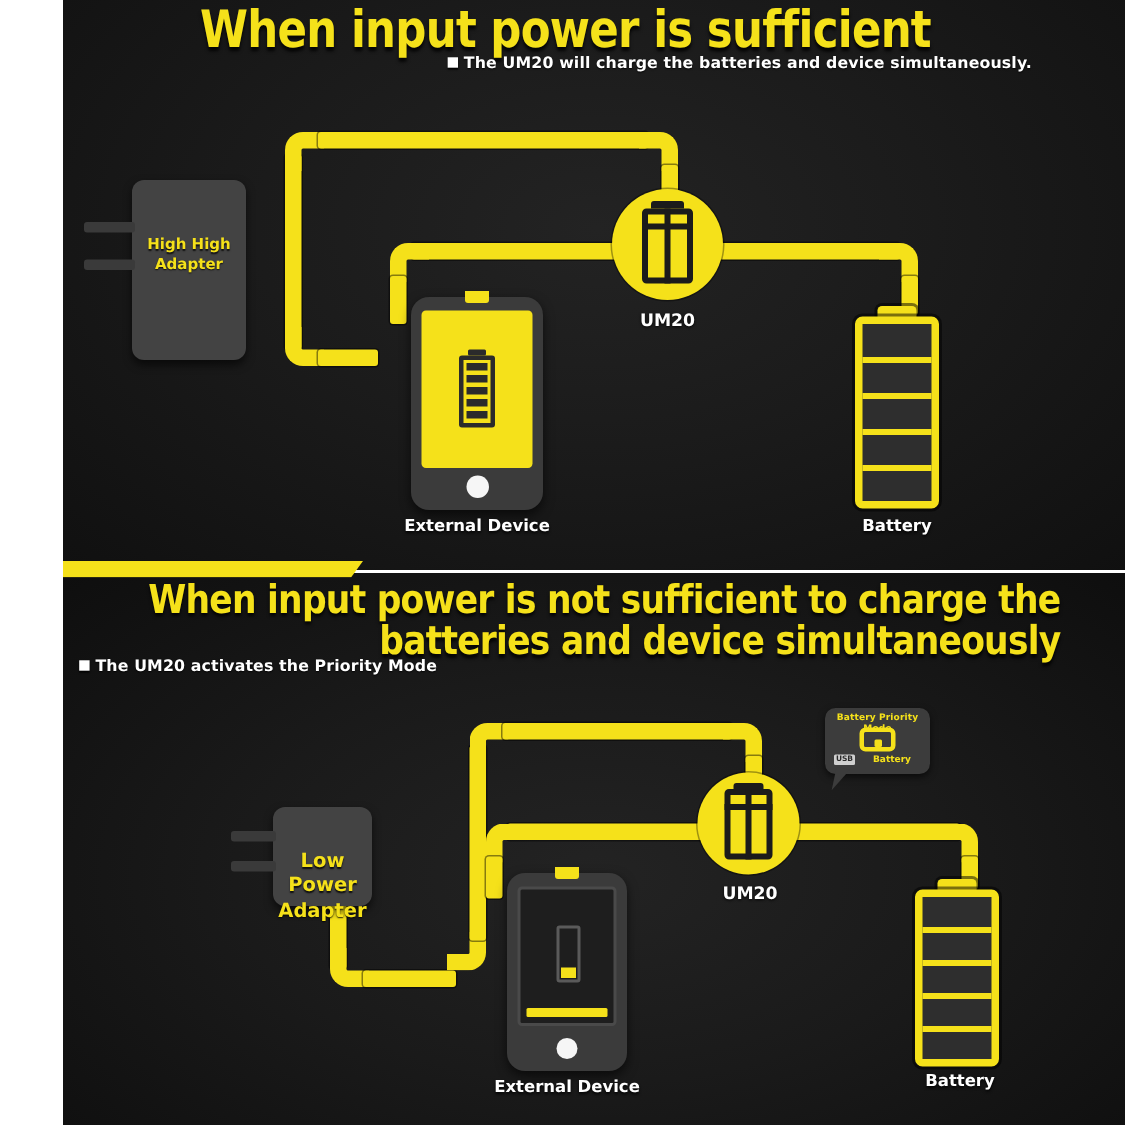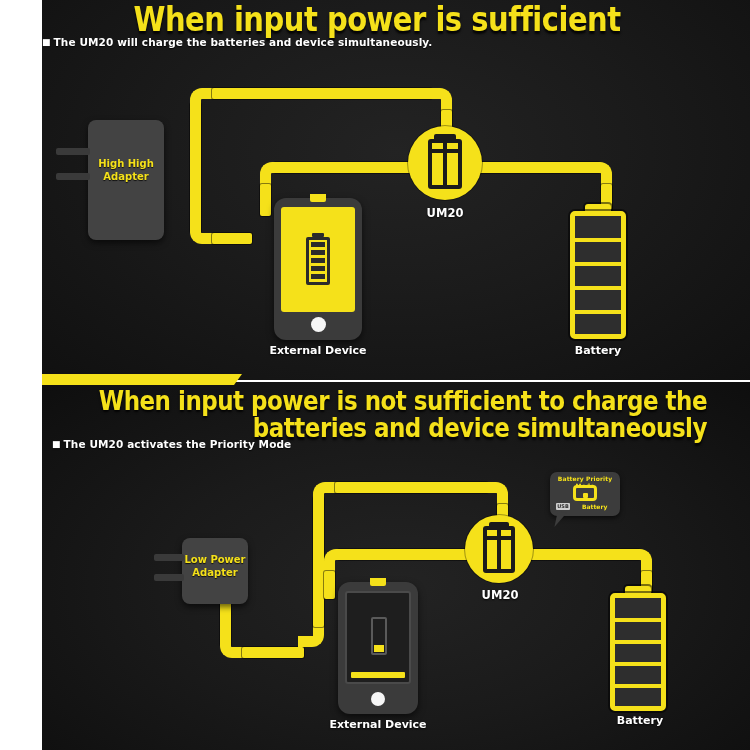--- a/index.html
+++ b/index.html
@@ -27,21 +27,21 @@
     text-shadow:0 2px 2px rgba(0,0,0,.85);
     font-family:"DejaVu Sans", sans-serif;
   }
   #title-1{left:0;top:2px;width:670px;text-align:center;font-size:29px;
            transform:scaleY(1.18);transform-origin:top center;}
   .subtitle{
     position:absolute;color:#ffffff;font-size:10.5px;font-weight:bold;
     font-family:"DejaVu Sans", sans-serif;letter-spacing:.1px;
     text-shadow:0 1px 1px rgba(0,0,0,.9);
   }
-  #sub-1{left:0;top:36px;width:646px;text-align:left;}
+  #sub-1{left:0;top:36px;width:646px;text-align:right;}
   .bullet{color:#ffffff;font-size:9px;vertical-align:1px;margin-right:3px;}
   .bullet-y{color:#f5e11a;font-size:9px;vertical-align:1px;margin-right:2px;}
 
   #title-2{left:10px;top:6px;width:655px;text-align:right;font-size:23px;
            transform:scaleY(1.15);transform-origin:top right;}
   #sub-2{left:10px;top:56px;width:655px;text-align:left;}
 
   
   #divider{
     position:absolute;left:42px;top:374px;width:200px;height:11px;
@@ -235,21 +235,21 @@
 
     <div class="cable cable-h" style="left:296px;top:167px;width:154px;"></div>
     <div class="elbow tl" style="left:282px;top:167px;"></div>
     <div class="cable cable-v" style="left:282px;top:189px;height:28px;"></div>
 
     <div class="cable cable-h" style="left:464px;top:167px;width:134px;"></div>
     <div class="elbow tr" style="left:584px;top:167px;"></div>
     <div class="cable cable-v" style="left:599px;top:189px;height:22px;"></div>
 
     <div class="adapter" style="left:140px;top:156px;width:66px;height:66px;">
-      <div class="alabel" style="top:16px;font-size:10px;">
+      <div class="alabel" style="top:29px;font-size:13px;">
         <span>Low Power</span><br>
         <span>Adapter</span>
       </div>
     </div>
     <div class="prong" style="left:112px;top:172px;width:30px;"></div>
     <div class="prong" style="left:112px;top:192px;width:30px;"></div>
 
     <div class="um20" style="left:423px;top:133px;width:68px;height:68px;">
       <div class="captop" style="left:24px;top:7px;width:20px;height:5px;"></div>
       <div class="cellbox" style="left:18px;top:11px;width:32px;height:47px;"></div>

